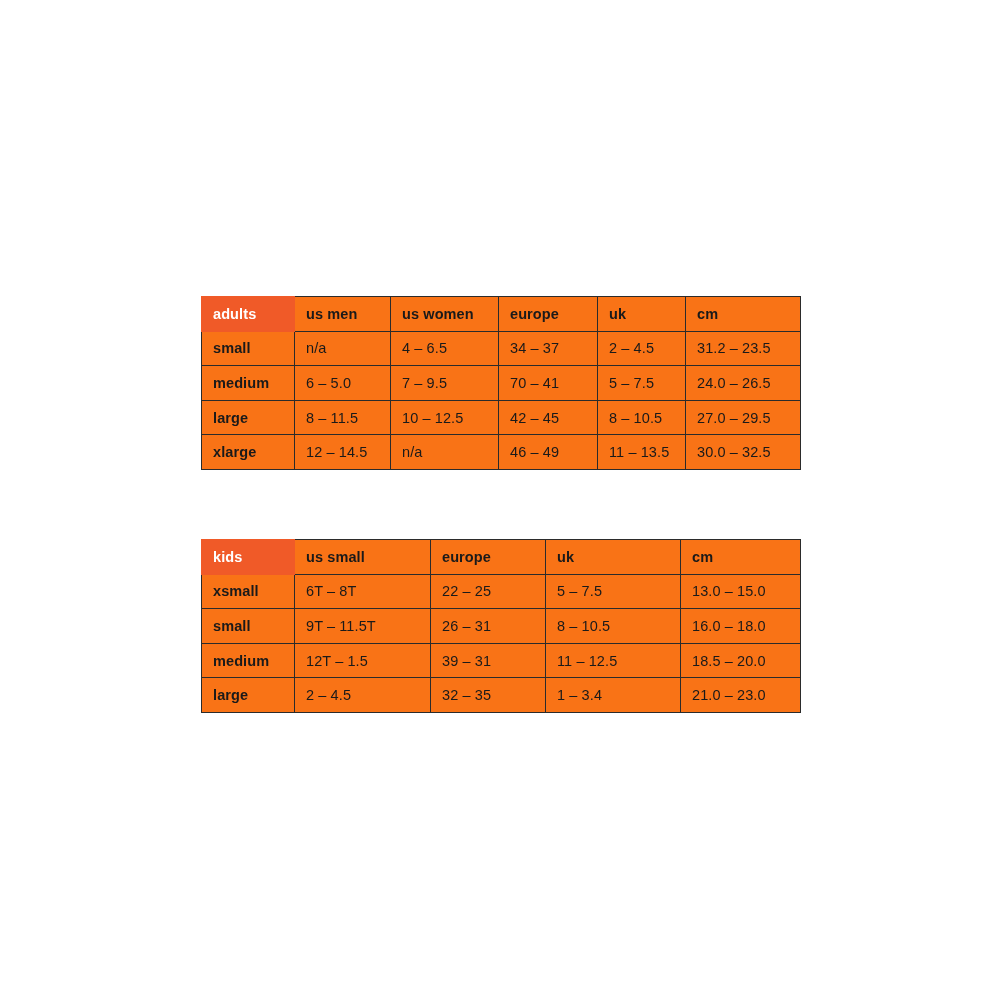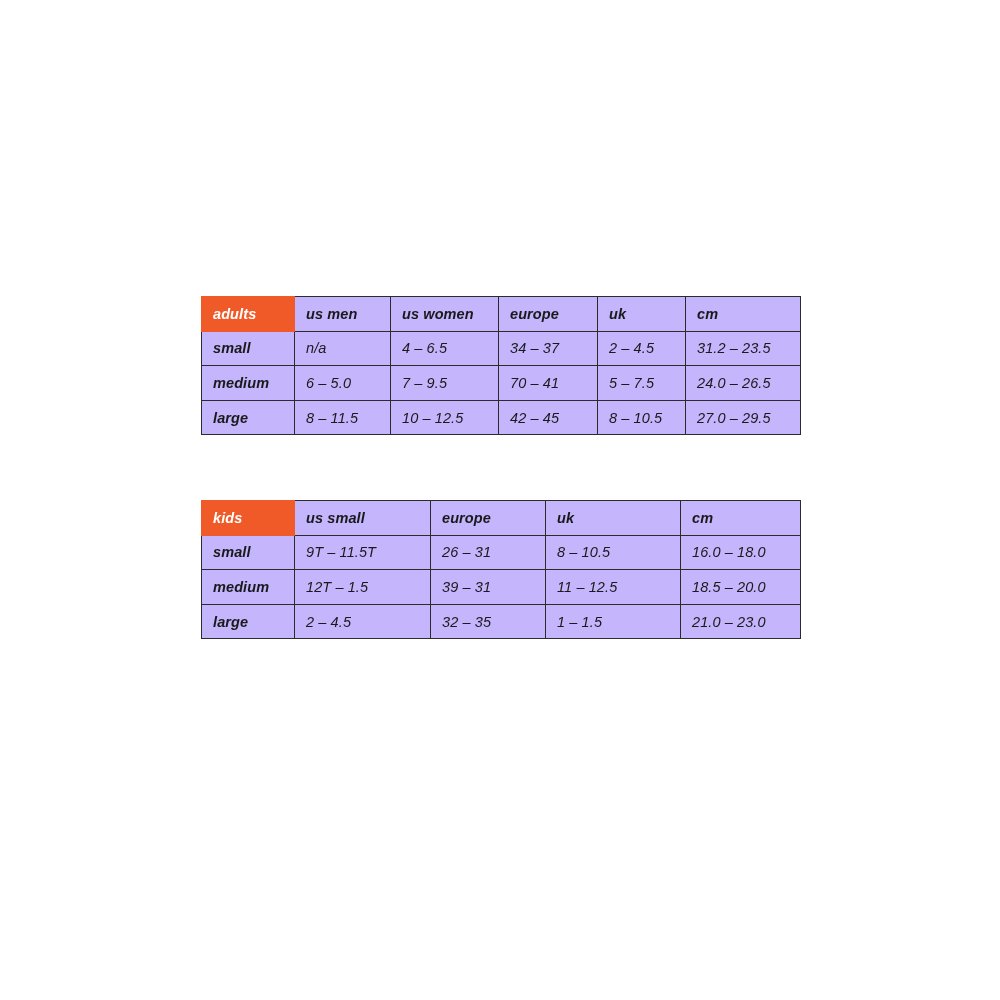--- a/index.html
+++ b/index.html
@@ -13,47 +13,46 @@
     font-family: "Liberation Sans", sans-serif;
     color: #1a1a1a;
     overflow: hidden;
   }
 
   #page {
     position: relative;
     width: 920px;
     height: 1000px;
     background: #ffffff;
-    font-style: italic;
   }
 
   .size-table {
     position: absolute;
     left: 201px;
     width: 599px;
     border-collapse: collapse;
     table-layout: fixed;
     background: #ffffff;
   }
 
   #adults-table { top: 296px; }
-  #kids-table   { top: 500px; }
+  #kids-table   { top: 539px; }
 
   .size-table td,
   .size-table th {
     border: 1.4px solid #2b2b2b;
     height: 34.6px;
     padding: 0 0 0 11px;
     text-align: left;
     vertical-align: middle;
     font-size: 14.5px;
     font-weight: 400;
     letter-spacing: 0.1px;
     color: #1a1a1a;
-    background: #c4b5fd;
+    background: #f97316;
     white-space: nowrap;
     box-sizing: border-box;
   }
 
   .size-table th {
     font-weight: 700;
   }
 
   .size-table .rowhead {
     font-weight: 700;
@@ -124,20 +123,28 @@
         <td>24.0 – 26.5</td>
       </tr>
       <tr>
         <td class="rowhead">large</td>
         <td>8 – 11.5</td>
         <td>10 – 12.5</td>
         <td>42 – 45</td>
         <td>8 – 10.5</td>
         <td>27.0 – 29.5</td>
       </tr>
+      <tr>
+        <td class="rowhead">xlarge</td>
+        <td>12 – 14.5</td>
+        <td>n/a</td>
+        <td>46 – 49</td>
+        <td>11 – 13.5</td>
+        <td>30.0 – 32.5</td>
+      </tr>
     </tbody>
   </table>
 
   <table class="size-table" id="kids-table">
     <colgroup>
       <col class="k0">
         <col class="k1">
         <col class="k2">
         <col class="k3">
         <col class="k4">
@@ -146,36 +153,43 @@
       <tr>
         <th class="cat-cell">kids</th>
         <th>us small</th>
         <th>europe</th>
         <th>uk</th>
         <th>cm</th>
       </tr>
     </thead>
     <tbody>
       <tr>
+        <td class="rowhead">xsmall</td>
+        <td>6T – 8T</td>
+        <td>22 – 25</td>
+        <td>5 – 7.5</td>
+        <td>13.0 – 15.0</td>
+      </tr>
+      <tr>
         <td class="rowhead">small</td>
         <td>9T – 11.5T</td>
         <td>26 – 31</td>
         <td>8 – 10.5</td>
         <td>16.0 – 18.0</td>
       </tr>
       <tr>
         <td class="rowhead">medium</td>
         <td>12T – 1.5</td>
         <td>39 – 31</td>
         <td>11 – 12.5</td>
         <td>18.5 – 20.0</td>
       </tr>
       <tr>
         <td class="rowhead">large</td>
         <td>2 – 4.5</td>
         <td>32 – 35</td>
-        <td>1 – 1.5</td>
+        <td>1 – 3.4</td>
         <td>21.0 – 23.0</td>
       </tr>
     </tbody>
   </table>
 
 </div>
 
 </body></html>

